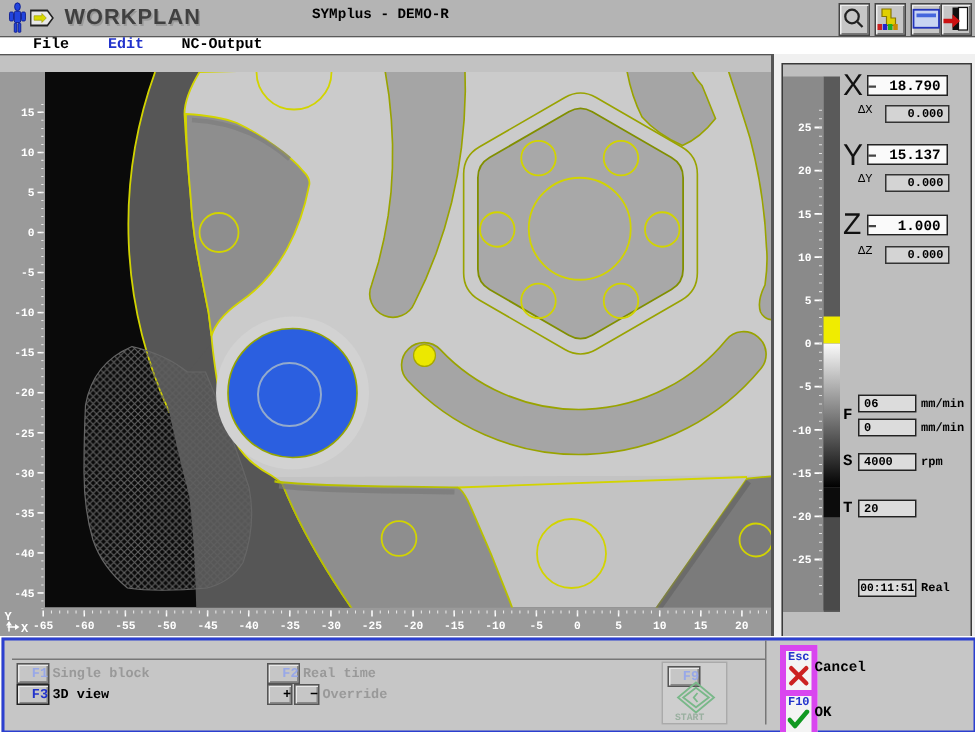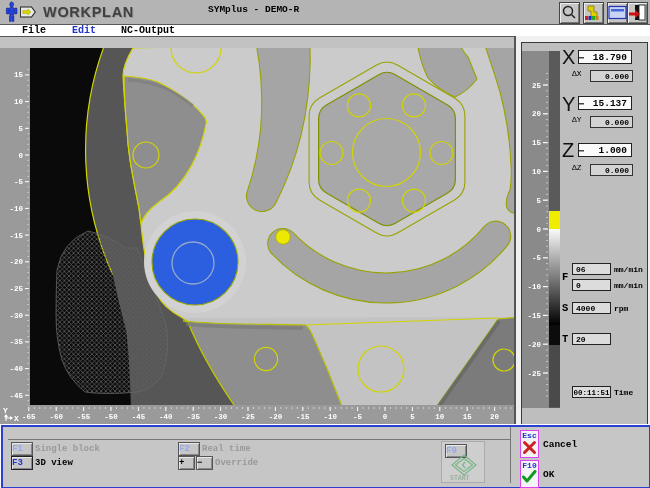--- a/index.html
+++ b/index.html
@@ -30,26 +30,26 @@
  font-family:"Liberation Mono",monospace;font-weight:bold;font-size:8px;text-align:right;line-height:12px;padding-right:3px;box-sizing:border-box}
 .fbox{position:absolute;left:50px;width:39px;height:12px;background:#dcdcdc;border:1px solid #222;
  font-family:"Liberation Mono",monospace;font-weight:bold;font-size:8px;line-height:12px;padding-left:3px;box-sizing:border-box}
 .unit{position:absolute;left:92px;font-size:8px;font-weight:bold;font-family:"Liberation Mono",monospace}
 .fstl{position:absolute;left:40px;font-size:10.5px;font-weight:bold;font-family:"Liberation Mono",monospace}
 
 #bpanel{left:1px;top:425px;width:646px;height:60px;background:#c6c6c6;border:2px solid #2b3fd0;box-shadow:0 0 0 1px #fff}
 #simdone{left:19px;top:2px;font-size:12px;font-weight:bold;font-family:"Liberation Mono",monospace}
 #bdiv{left:5px;top:12px;width:502px;height:1px;background:#777}
 #vdiv{left:507px;top:0px;width:1px;height:56px;background:#777}
-.fkey{position:absolute;width:20px;height:12px;font-size:9px;font-weight:bold;text-align:left;line-height:12px;
+.fkey{position:absolute;width:20px;height:12px;font-size:9px;font-weight:bold;text-align:right;line-height:12px;
  background:#c6c6c6;border:1px solid #555;box-shadow:inset 1px 1px 0 #e8e8e8,inset -1px -1px 0 #888;
  font-family:"Liberation Mono",monospace}
 .blab{position:absolute;font-size:9px;font-weight:bold;font-family:"Liberation Mono",monospace}
 .gray{color:#999}
-.bbtn{position:absolute;width:17px;height:26px;background:#f4f4f4;border:1px solid #d946ef}
+.bbtn{position:absolute;width:17px;height:26px;background:#f4f4f4;border:4px solid #d946ef}
 </style></head>
 <body>
 
 <div class="abs" id="titlebar"></div>
 <div class="abs" id="wptitle">WORKPLAN</div>
 <div class="abs" id="symtitle">SYMplus - DEMO-R</div>
 <svg class="abs" style="left:5px;top:1px" width="34" height="22" viewBox="0 0 46 22" preserveAspectRatio="none">
   <g fill="#2244dd" stroke="#001088" stroke-width="0.6">
     <circle cx="9" cy="3.5" r="2.6"></circle>
     <rect x="6.2" y="6.5" width="5.6" height="7.5" rx="1"></rect>
@@ -481,21 +481,21 @@
   <div class="abs fbox" style="top:220px">06</div>
   <div class="abs unit" style="top:222px">mm/min</div>
   <div class="abs fbox" style="top:236px">0</div>
   <div class="abs unit" style="top:238px">mm/min</div>
   <div class="abs fstl" style="top:259px">S</div>
   <div class="abs fbox" style="top:259px">4000</div>
   <div class="abs unit" style="top:261px">rpm</div>
   <div class="abs fstl" style="top:290px">T</div>
   <div class="abs fbox" style="top:290px">20</div>
   <div class="abs fbox mono" style="top:343px;text-align:center;padding-left:0;font-size:7.5px">00:11:51</div>
-  <div class="abs unit" style="top:345px">Time</div>
+  <div class="abs unit" style="top:345px">Real</div>
 </div>
 
 <div class="abs" id="bpanel">
   <div class="abs" id="bdiv"></div>
   <div class="abs" id="vdiv"></div>
   <div class="abs fkey" style="left:8px;top:15px;color:#98a8e8">F1</div>
   <div class="abs blab gray" style="left:32px;top:17px">Single block</div>
   <div class="abs fkey" style="left:8px;top:29px;color:#2233cc;border:1px solid #222">F3</div>
   <div class="abs blab" style="left:32px;top:31px">3D view</div>
   <div class="abs fkey" style="left:175px;top:15px;color:#98a8e8">F2</div>

